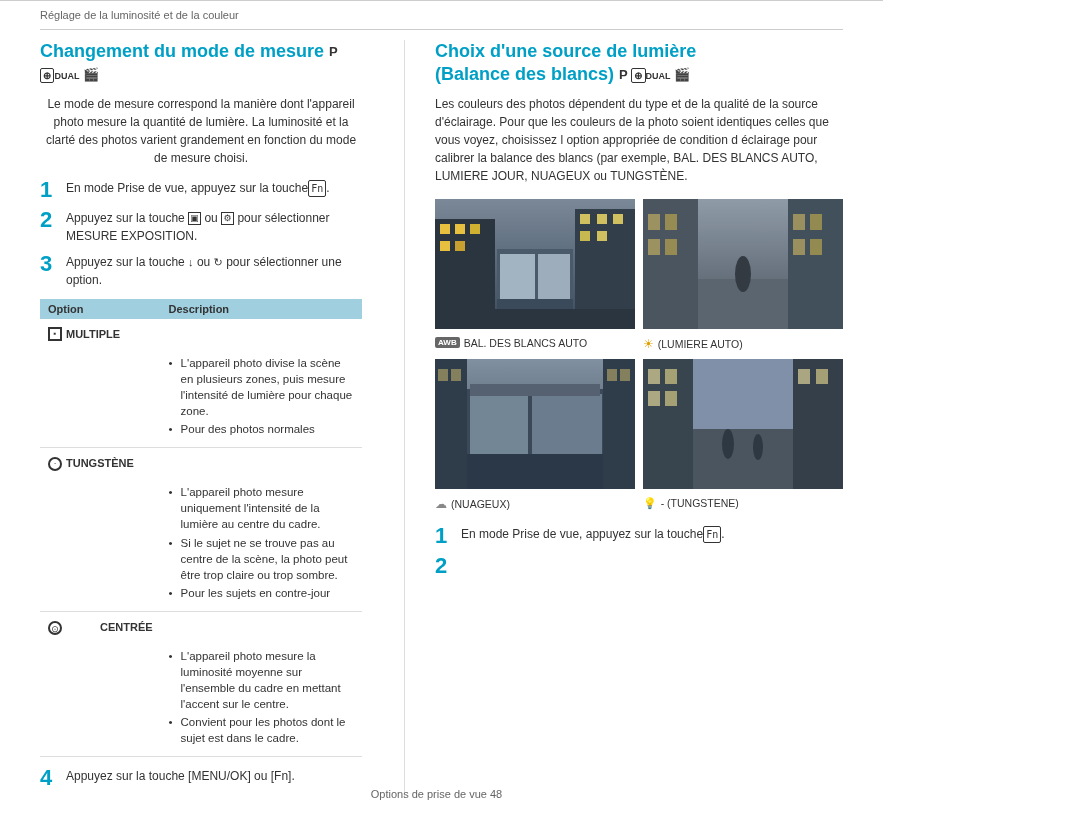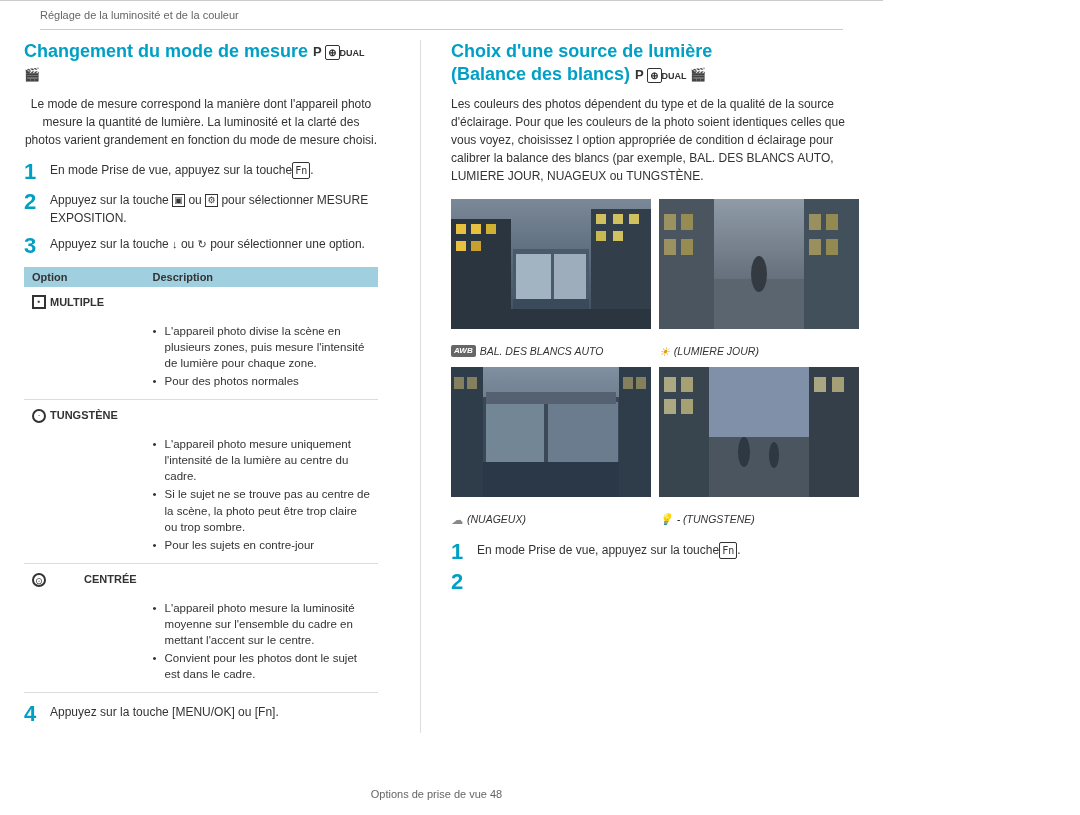--- a/index.html
+++ b/index.html
@@ -25,21 +25,21 @@
       border-top: 1px solid #ccc;
       padding: 8px 40px;
       font-size: 11px;
       color: #666;
     }
 
     
     .content {
       display: flex;
       gap: 12px;
-      padding: 0 24px;
+      padding: 0 40px;
       margin-top: 10px;
     }
 
     
     .left-col {
       width: 480px;
       padding-right: 30px;
     }
 
     
@@ -178,24 +178,24 @@
     .img-box {
       width: 200px;
       height: 130px;
       overflow: hidden;
       position: relative;
     }
 
     .img-label {
       font-size: 10.5px;
       color: #333;
-      margin-top: 16px;
+      margin-top: 8px;
       display: flex;
+      align-items: center;
       gap: 4px;
-      font-style: italic;
     }
 
     .awb-badge {
       background: #666;
       color: white;
       font-size: 8px;
       font-weight: bold;
       padding: 1px 3px;
       border-radius: 2px;
     }
@@ -425,21 +425,21 @@
               <rect x="150" y="40" width="12" height="16" fill="#b0a060" opacity="0.8"></rect>
               <rect x="167" y="40" width="12" height="16" fill="#a89850" opacity="0.8"></rect>
 
               <rect x="55" y="80" width="90" height="50" fill="#5a6570"></rect>
 
               <ellipse cx="100" cy="75" rx="8" ry="18" fill="#333a42"></ellipse>
             </svg>
           </div>
           <div class="img-label">
             <span class="sun-icon">☀</span>
-            <span> (LUMIERE JOUR)</span>
+            <span> (LUMIERE AUTO)</span>
           </div>
         </div>
 
         <div class="img-item">
           <div class="img-box">
             <svg width="200" height="130" xmlns="http://www.w3.org/2000/svg">
               <defs>
                 <linearGradient id="bg3" x1="0" y1="0" x2="0" y2="1">
                   <stop offset="0%" stop-color="#8090a0"></stop>
                   <stop offset="100%" stop-color="#3a4a58"></stop>

